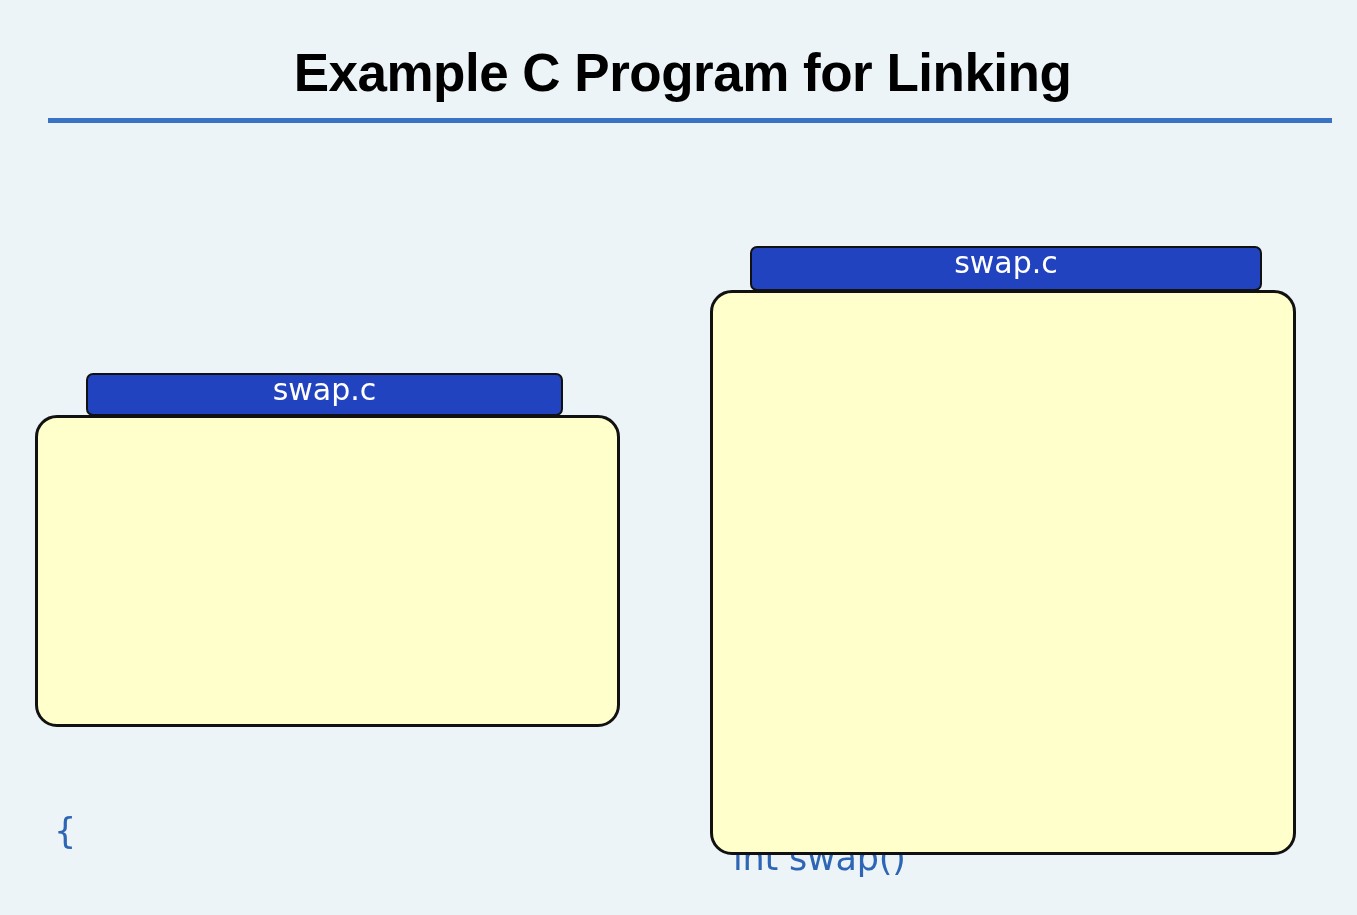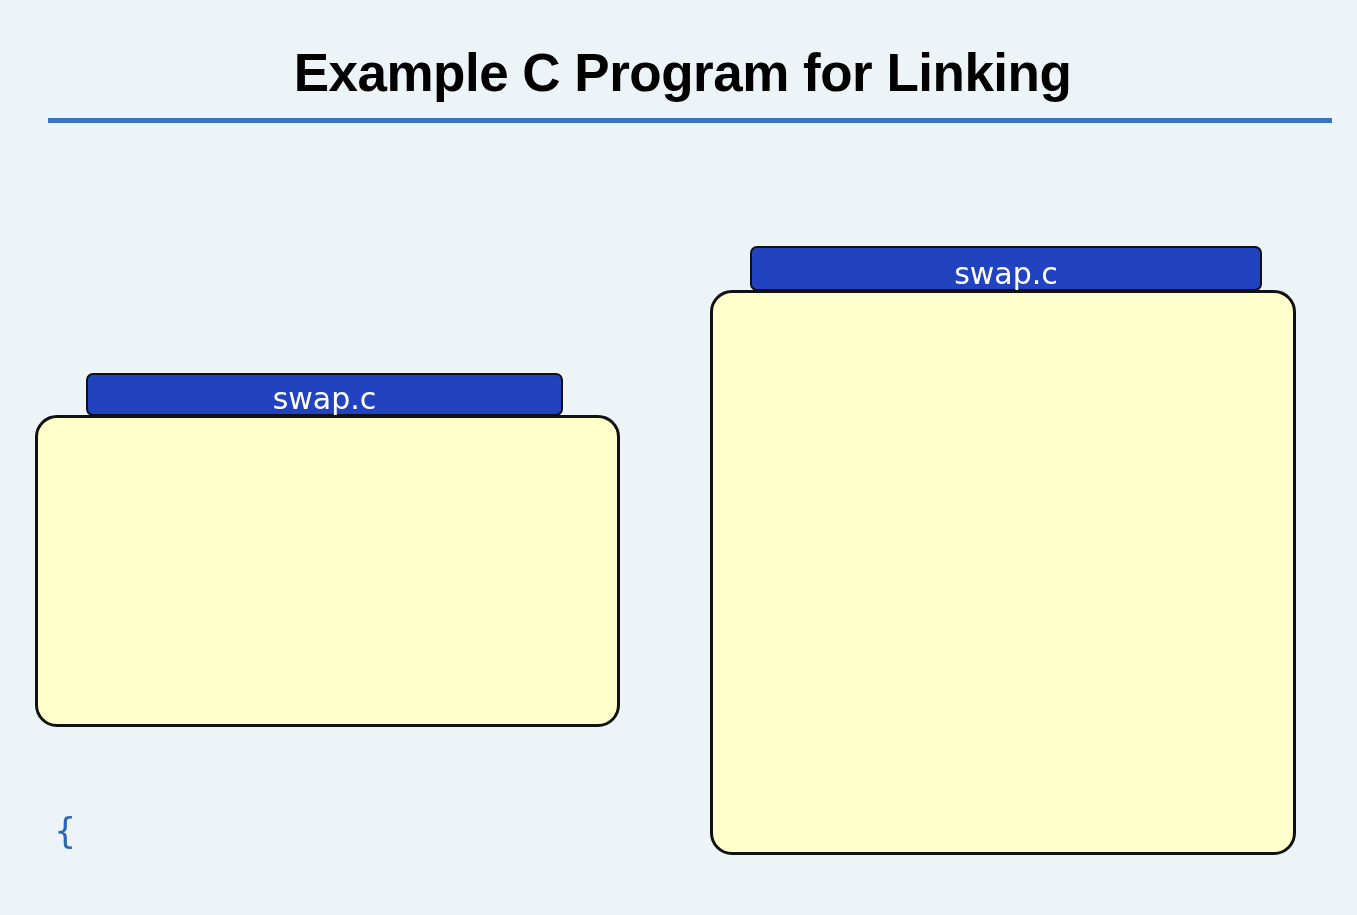--- a/index.html
+++ b/index.html
@@ -49,21 +49,21 @@
     position: absolute;
     box-sizing: border-box;
     background: #2243c0;
     border: 2px solid #111111;
     border-radius: 7px;
     color: #ffffff;
     font-family: "DejaVu Sans", sans-serif;
     font-size: 30px;
     line-height: 1;
     display: flex;
-    align-items: flex-end;
+    align-items: flex-start;
     justify-content: center;
     z-index: 2;
   }
 
   .card-body {
     position: absolute;
     box-sizing: border-box;
     background: #ffffcc;
     border: 3px solid #111111;
     border-radius: 22px;
@@ -146,20 +146,21 @@
 
 <div class="code-card" id="card-swap">
   <div class="card-tab">
     <span>swap.c</span>
   </div>
   <div class="card-body"></div>
   <div class="code-block">
     <div class="code-line">extern int buf[];</div>
     <div class="code-line">static int *bufp0;</div>
     <div class="code-line">int *bufp1 = &amp;buf[1];</div>
+    <div class="code-line">int swap()</div>
     
     
     
     
     
     
     
   </div>
 </div>
 

